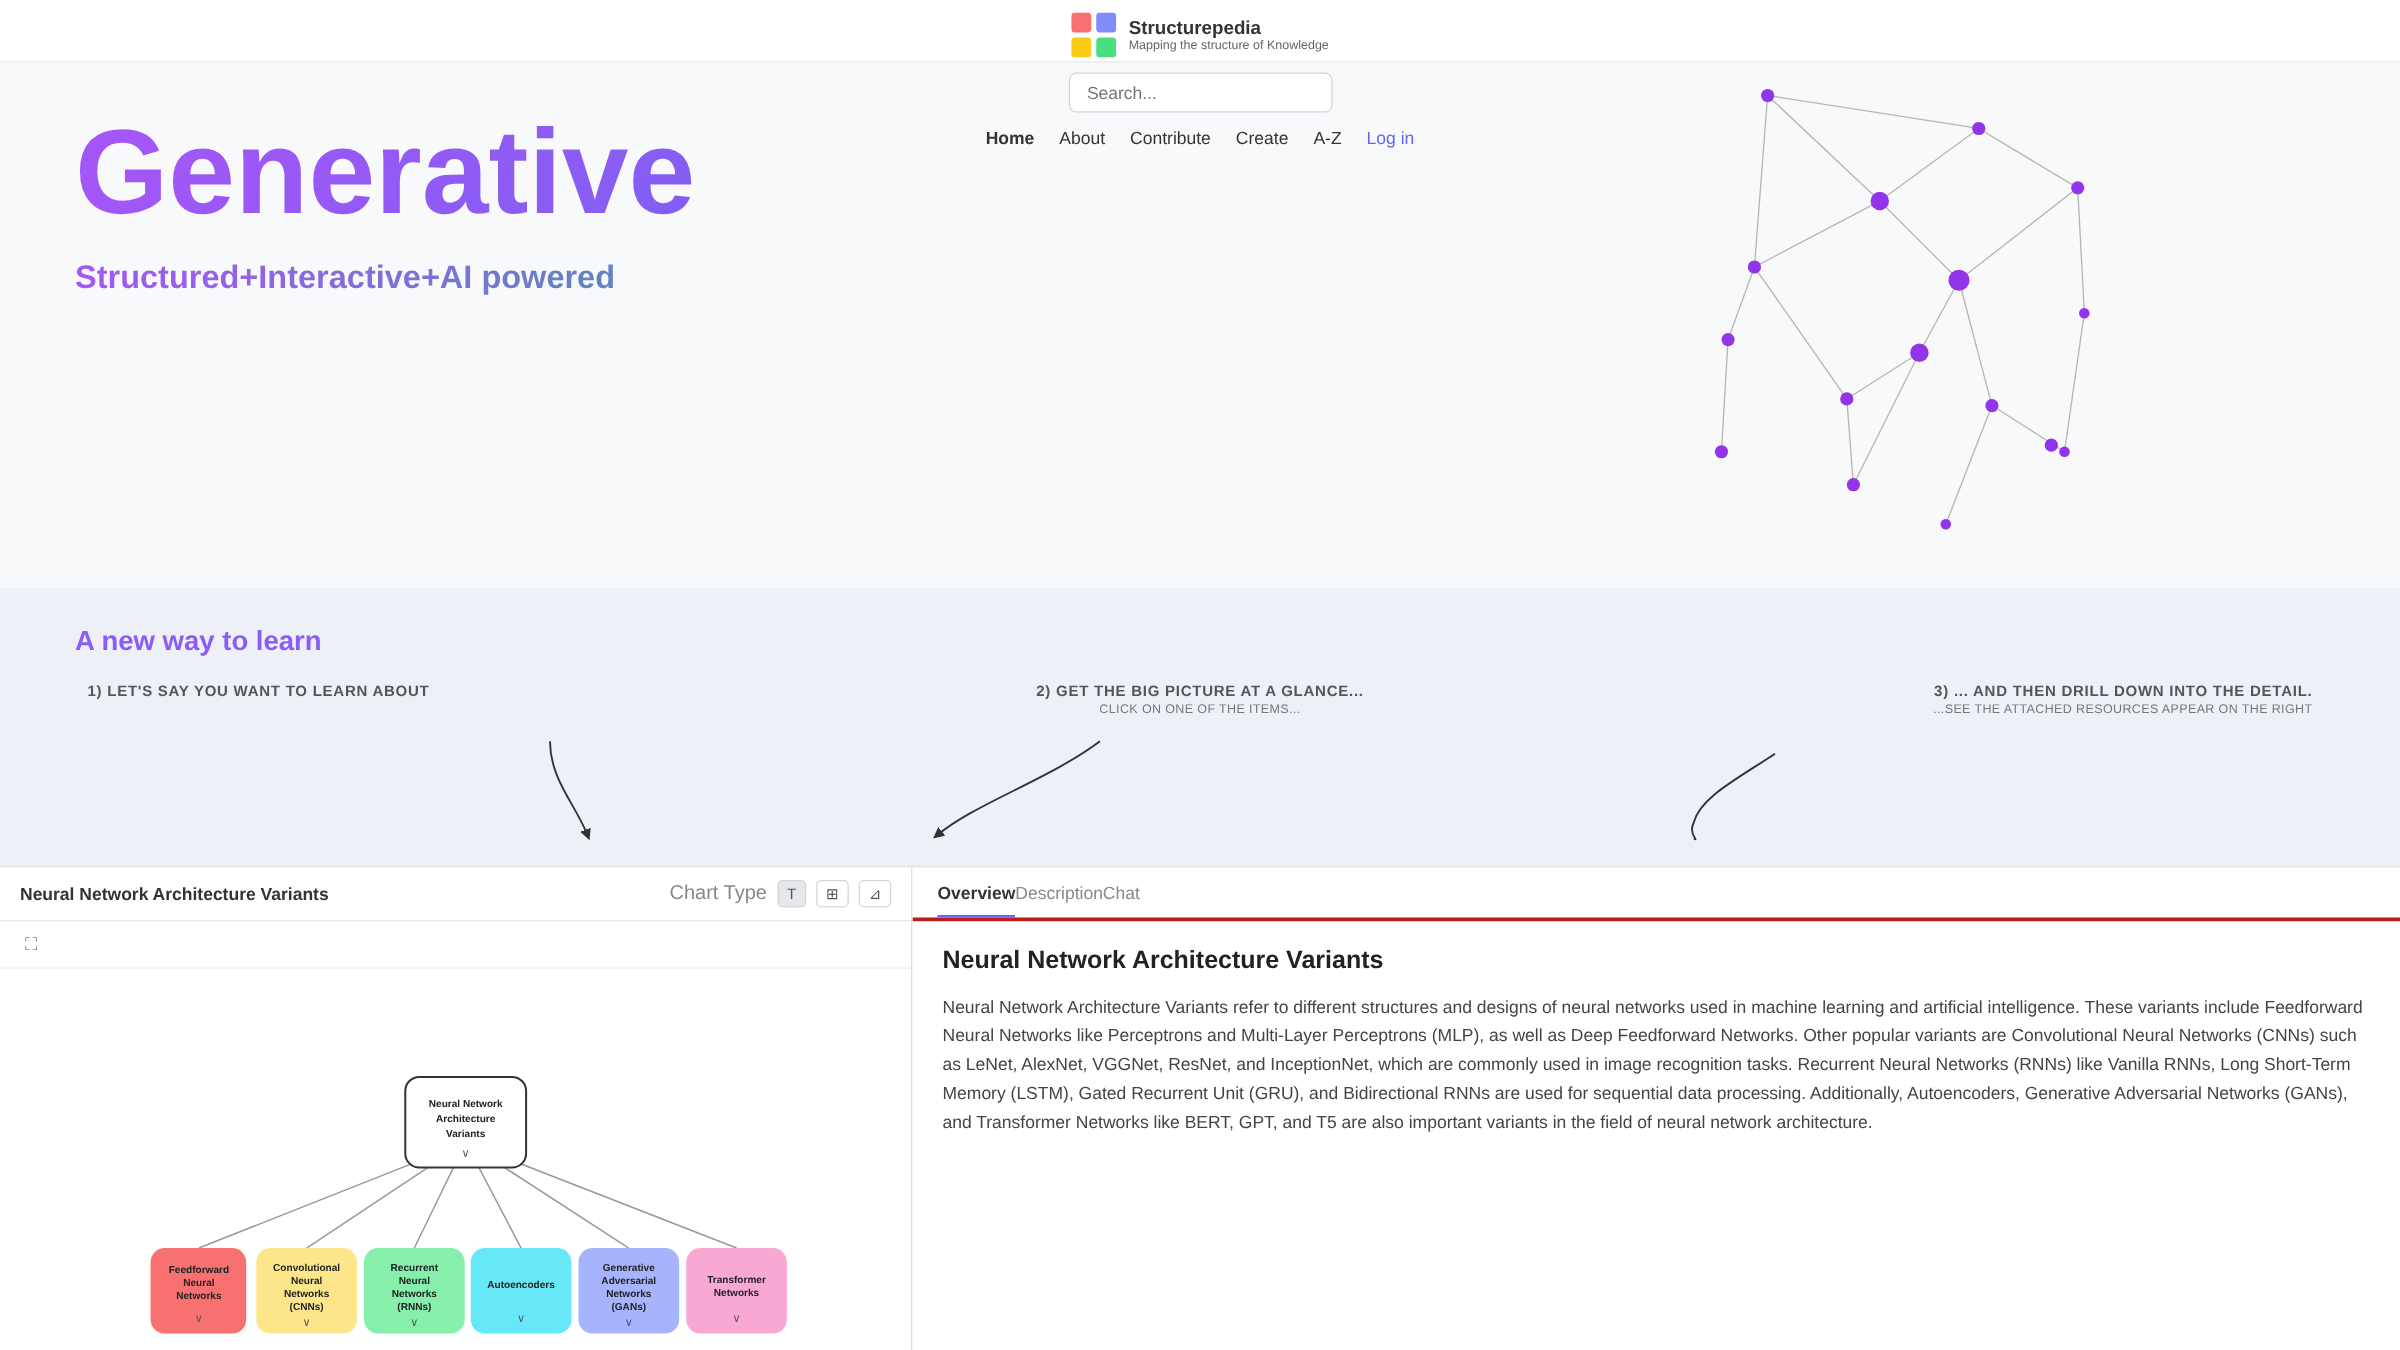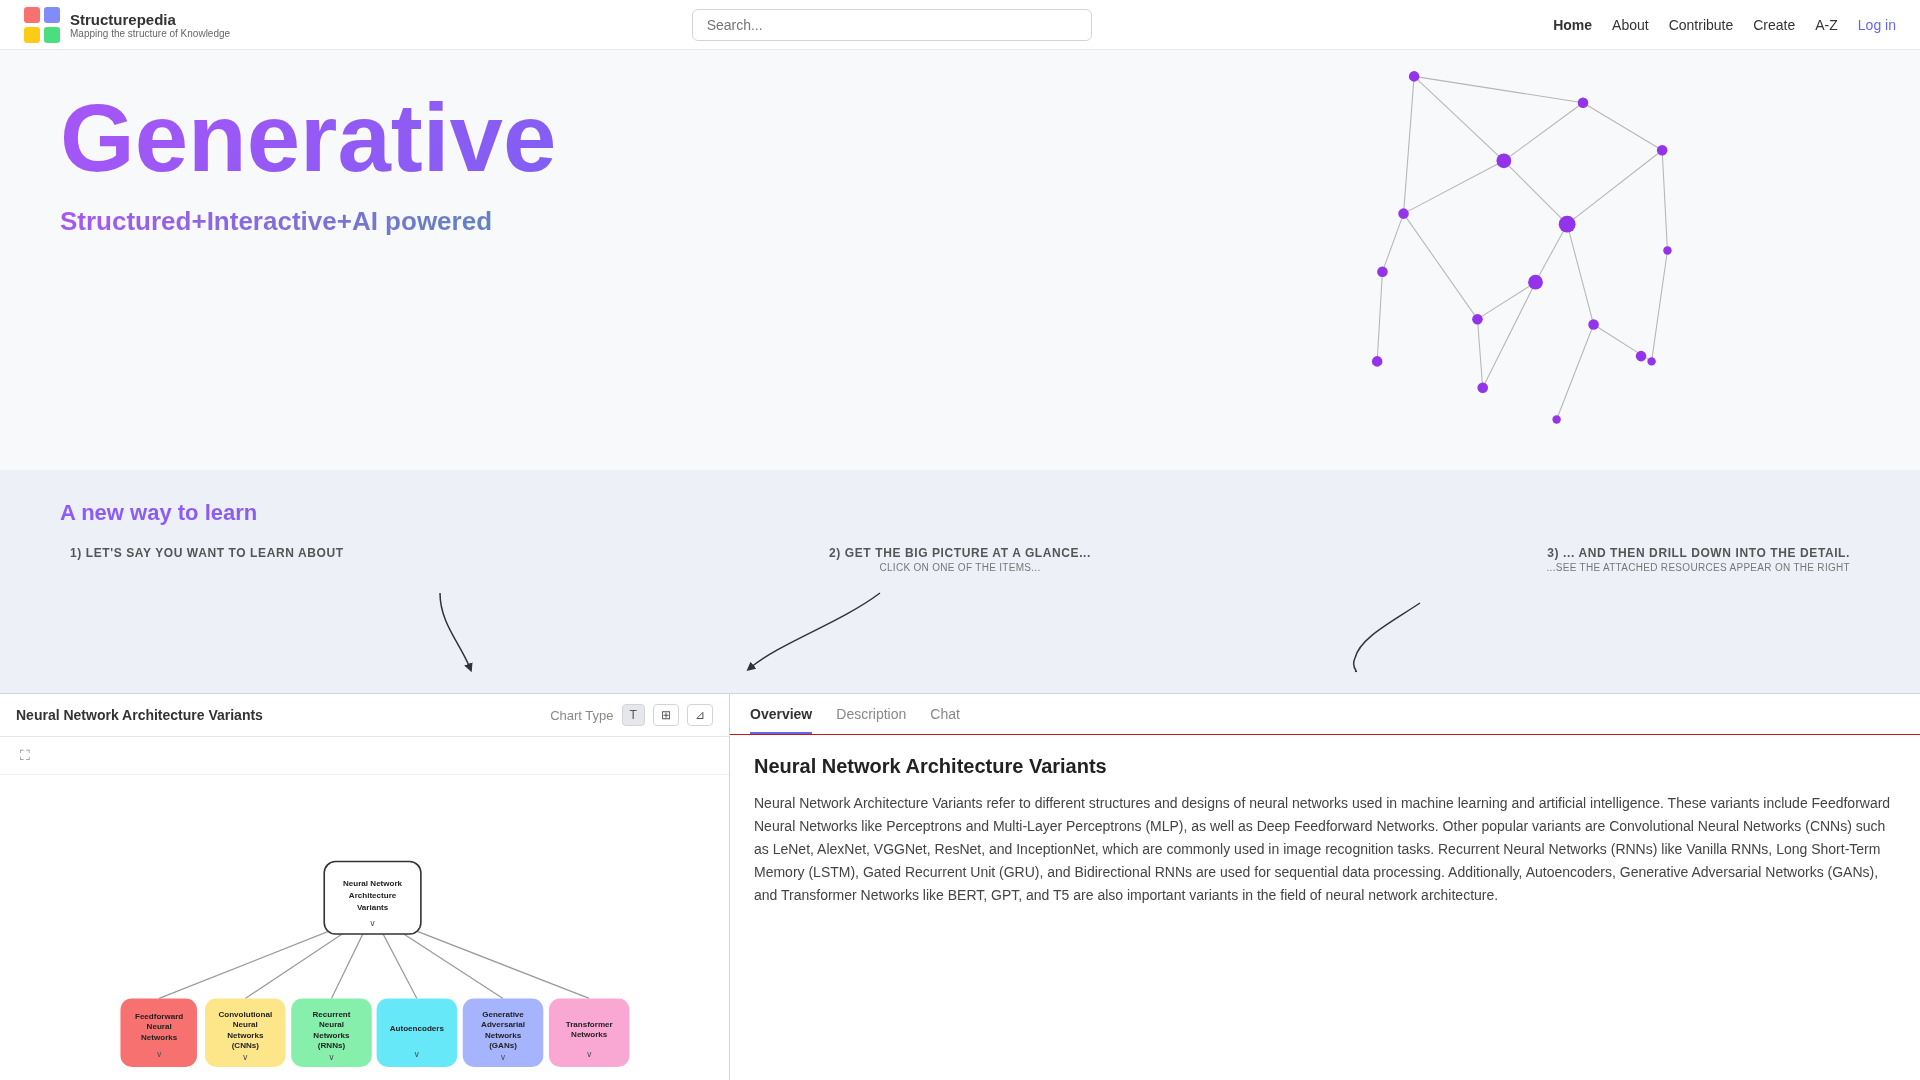--- a/index.html
+++ b/index.html
@@ -2,21 +2,21 @@
 <html><head>
   <meta charset="utf-8">
   <style>
     * { box-sizing: border-box; margin: 0; padding: 0; }
     body { font-family: -apple-system, BlinkMacSystemFont, 'Segoe UI', sans-serif; background: #f8f9fa; color: #333; overflow-x: hidden; }
 
     
     .header {
       display: flex; align-items: center; justify-content: space-between;
       padding: 10px 24px; background: #fff; border-bottom: 1px solid #e5e7eb;
-      height: 50px; position: sticky; top: 0; z-index: 100;
+      height: 50px; position: sticky; top: 0; z-index: 100; flex-direction: column;
     }
     .logo-area { display: flex; align-items: center; gap: 10px; }
     .logo-icon { width: 36px; height: 36px; }
     .logo-text { display: flex; flex-direction: column; }
     .logo-title { font-size: 15px; font-weight: 700; color: #333; }
     .logo-sub { font-size: 10px; color: #666; }
     .search-bar {
       flex: 1; max-width: 400px; margin: 12px 40px;
       padding: 7px 14px; border: 1px solid #d1d5db; border-radius: 6px;
       font-size: 14px; color: #555; background: #fff; outline: none;
@@ -69,37 +69,36 @@
     
     .left-panel {
       flex: 0 0 730px; background: #fff; border-right: 1px solid #d1d5db;
       display: flex; flex-direction: column; overflow: hidden;
     }
     .left-panel-header {
       display: flex; align-items: center; justify-content: space-between;
       padding: 10px 16px; border-bottom: 1px solid #e5e7eb; background: #fff;
     }
     .panel-title { font-size: 14px; font-weight: 600; color: #333; }
-    .chart-type-label { font-size: 13px; color: #888; }
+    .chart-type-label { font-size: 16px; color: #888; }
     .chart-btn {
       padding: 3px 7px; border: 1px solid #d1d5db; background: #fff;
       border-radius: 4px; cursor: pointer; font-size: 12px; color: #555;
     }
     .chart-btn.active { background: #e5e7eb; }
     .expand-btn { font-size: 14px; color: #888; cursor: pointer; padding: 4px; }
     .panel-toolbar { display: flex; align-items: center; padding: 6px 16px; border-bottom: 1px solid #f0f0f0; }
 
     
     .mindmap-area { flex: 1; overflow: hidden; padding: 10px; }
 
     
     .right-panel { flex: 1; background: #fff; display: flex; flex-direction: column; overflow: hidden; }
     .tabs-row {
-      display: flex; border-bottom: 1px solid #b91c1c; padding: 0 20px;
-      gap: 24px;
+      display: flex; border-bottom: 3px solid #b91c1c; padding: 0 20px;
     }
     .tab {
       padding: 12px 0 10px; font-size: 14px; font-weight: 500; color: #888;
       cursor: pointer; border-bottom: 2px solid transparent;
     }
     .tab.active { color: #333; border-bottom: 2px solid #6366f1; font-weight: 600; }
     .tab-content { padding: 20px 24px; overflow-y: auto; flex: 1; }
     .content-title { font-size: 20px; font-weight: 700; color: #222; margin-bottom: 14px; }
     .content-body { font-size: 14px; line-height: 1.65; color: #444; }
   </style>

